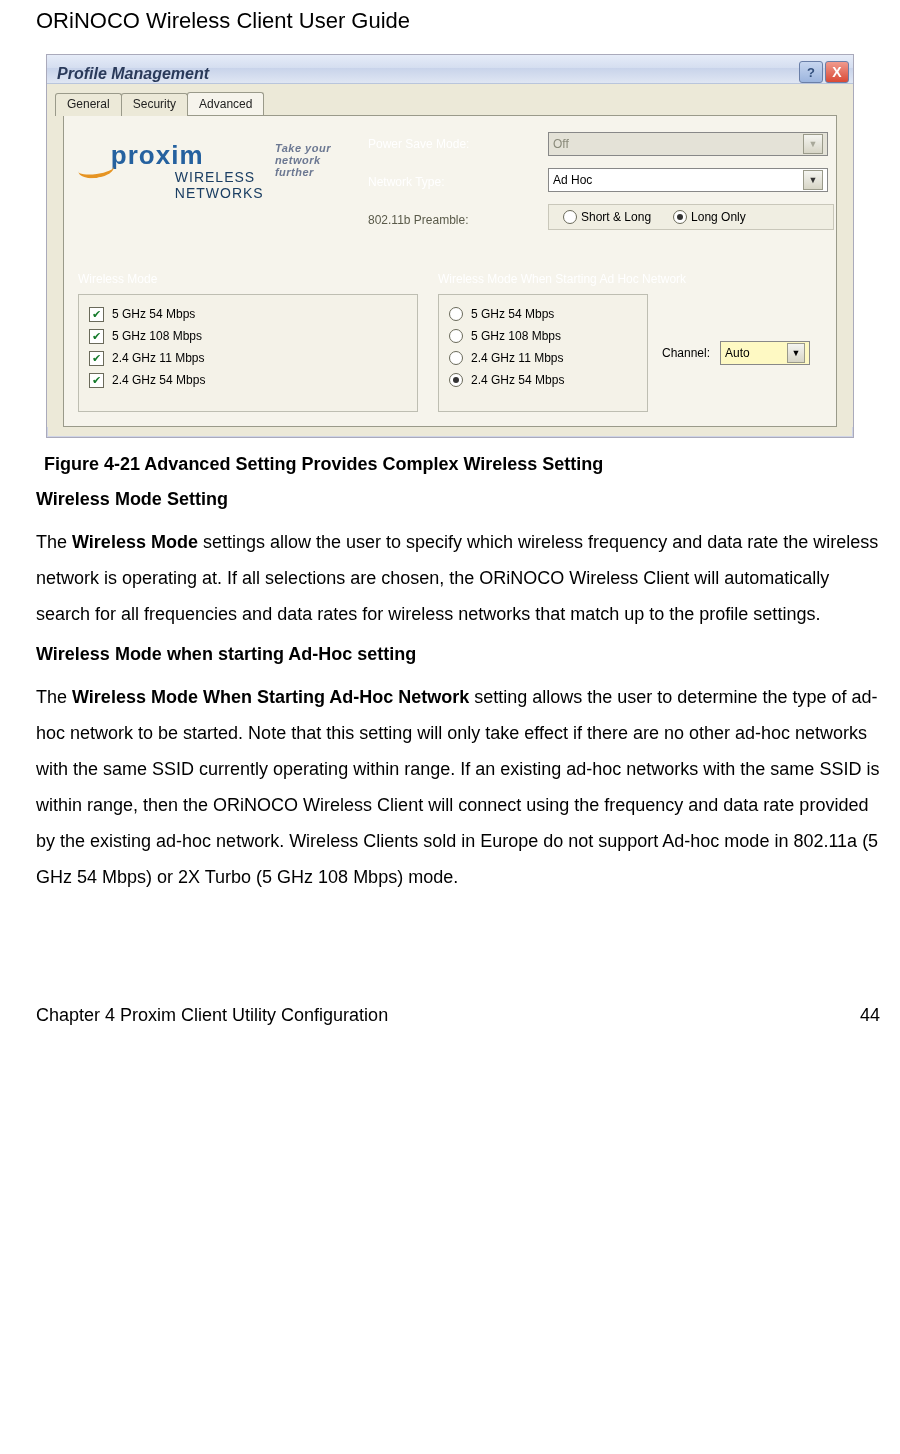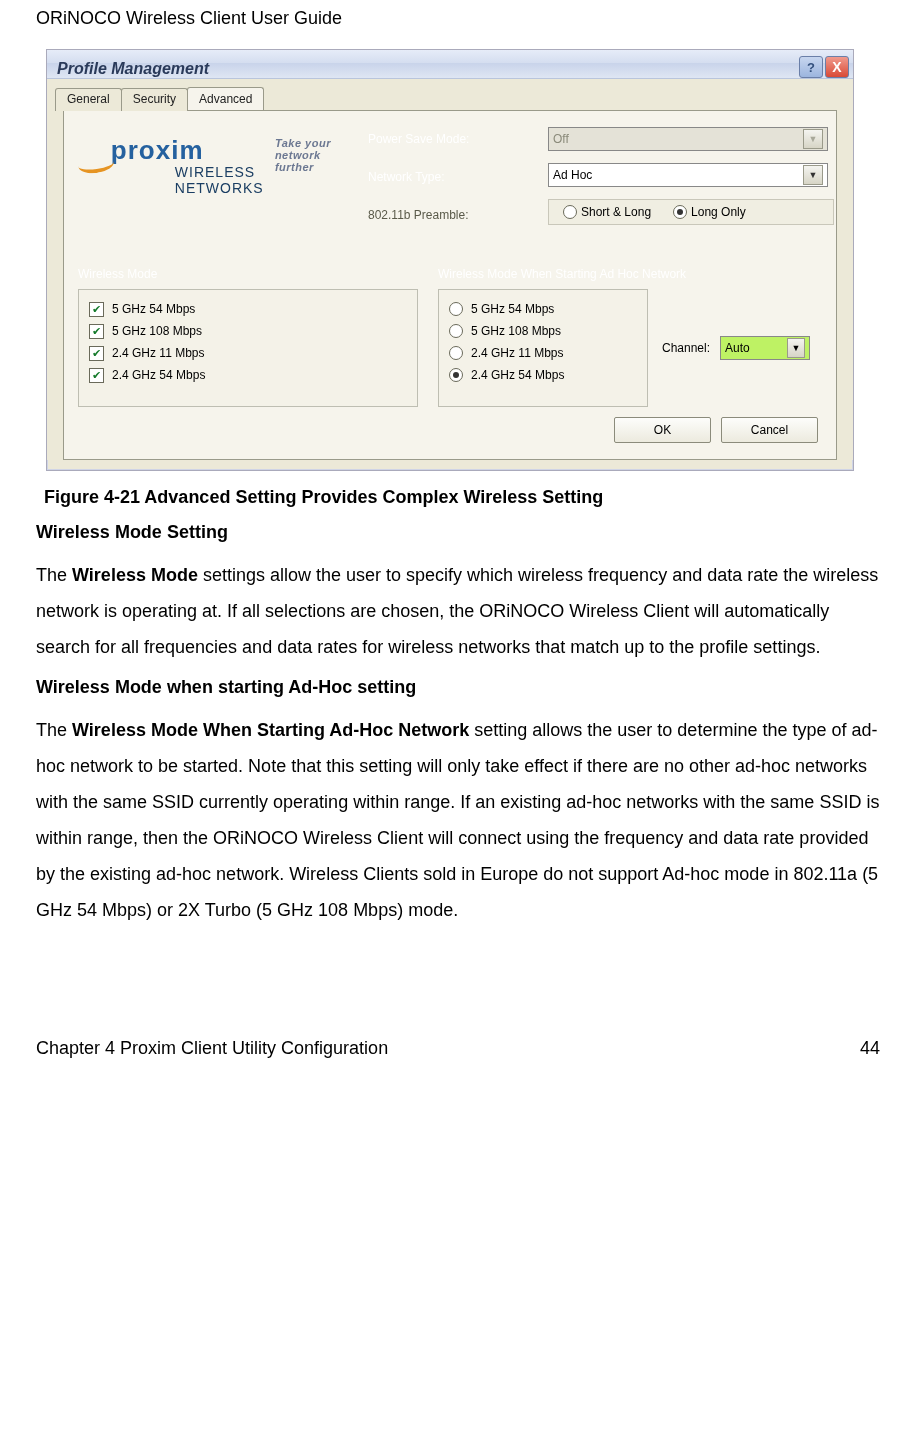--- a/index.html
+++ b/index.html
@@ -8,21 +8,21 @@
     font-family: Arial, Helvetica, sans-serif;
     background: #fff;
     color: #000;
     width: 900px;
   }
   .page {
     padding: 8px 20px 40px 36px;
   }
   .header {
     font-family: "Segoe UI", Tahoma, sans-serif;
-    font-size: 18px;
+    font-size: 22px;
     margin-bottom: 20px;
   }
   
   .dialog {
     width: 806px;
     margin-left: 10px;
     border: 1px solid #aab;
     background: #ece9d8;
     font-family: Tahoma, sans-serif;
     font-size: 12px;
@@ -293,21 +293,21 @@
     display: flex;
     align-items: center;
     gap: 10px;
     color: #000;
   }
   .channel-combo {
     display: flex;
     width: 80px;
     height: 22px;
     border: 1px solid #888;
-    background: #bef264;
+    background: #fef9c3;
     align-items: center;
     padding: 0 4px;
     font-size: 12px;
   }
   .channel-combo .arrow {
     margin-left: auto;
     width: 16px;
     height: 18px;
     background: linear-gradient(#f4f4f0,#d7d5c6);
     border: 1px solid #9a9a8a;
@@ -478,24 +478,20 @@
                 <span>Channel:</span>
                 <div class="channel-combo">
                   <span>Auto</span>
                   <span class="arrow">▼</span>
                 </div>
               </div>
             </div>
           </div>
         </div>
 
-        <div class="btnrow">
-          <div class="winbtn">OK</div>
-          <div class="winbtn">Cancel</div>
-        </div>
       </div>
     </div>
   </div>
 
   <div class="fig-caption">Figure 4-21  Advanced Setting Provides Complex Wireless Setting</div>
 
   <div class="h3">Wireless Mode Setting</div>
   <p class="p">
     <span>The </span><span class="b">Wireless Mode</span><span> settings allow the user to specify which wireless frequency and data rate the wireless network is operating at. If all selections are chosen, the ORiNOCO Wireless Client will automatically search for all frequencies and data rates for wireless networks that match up to the profile settings.</span>
   </p>

